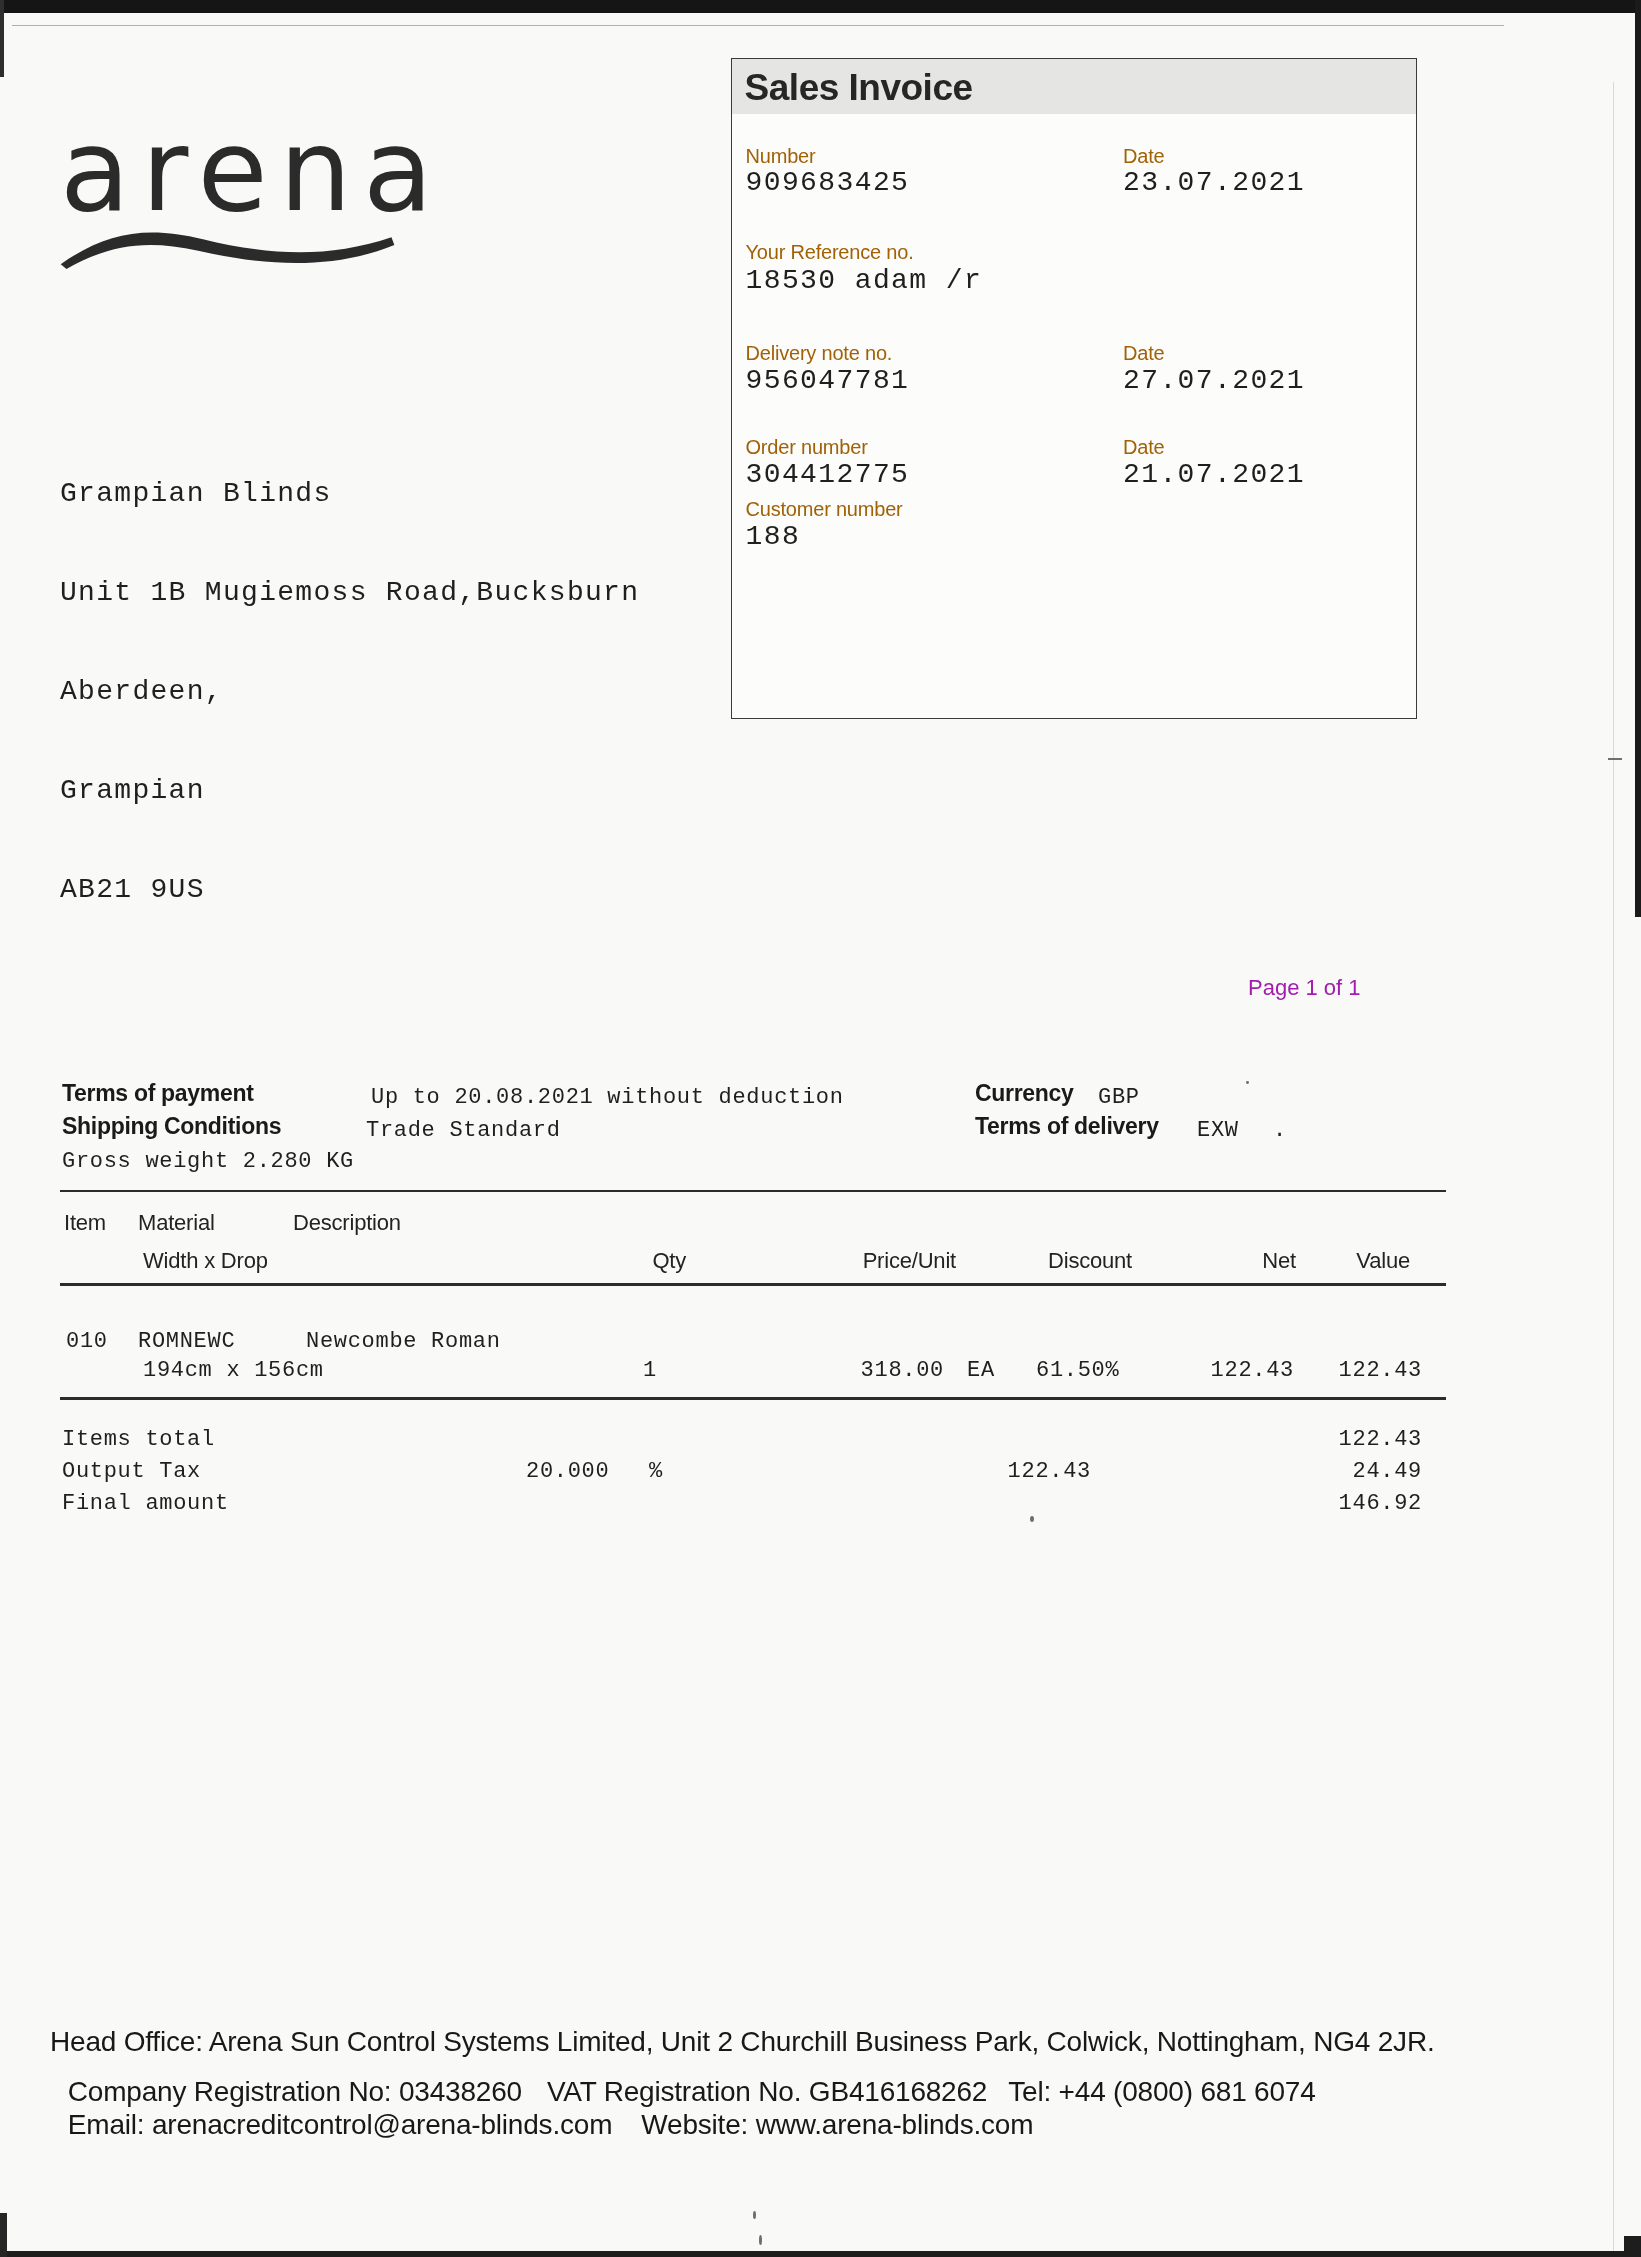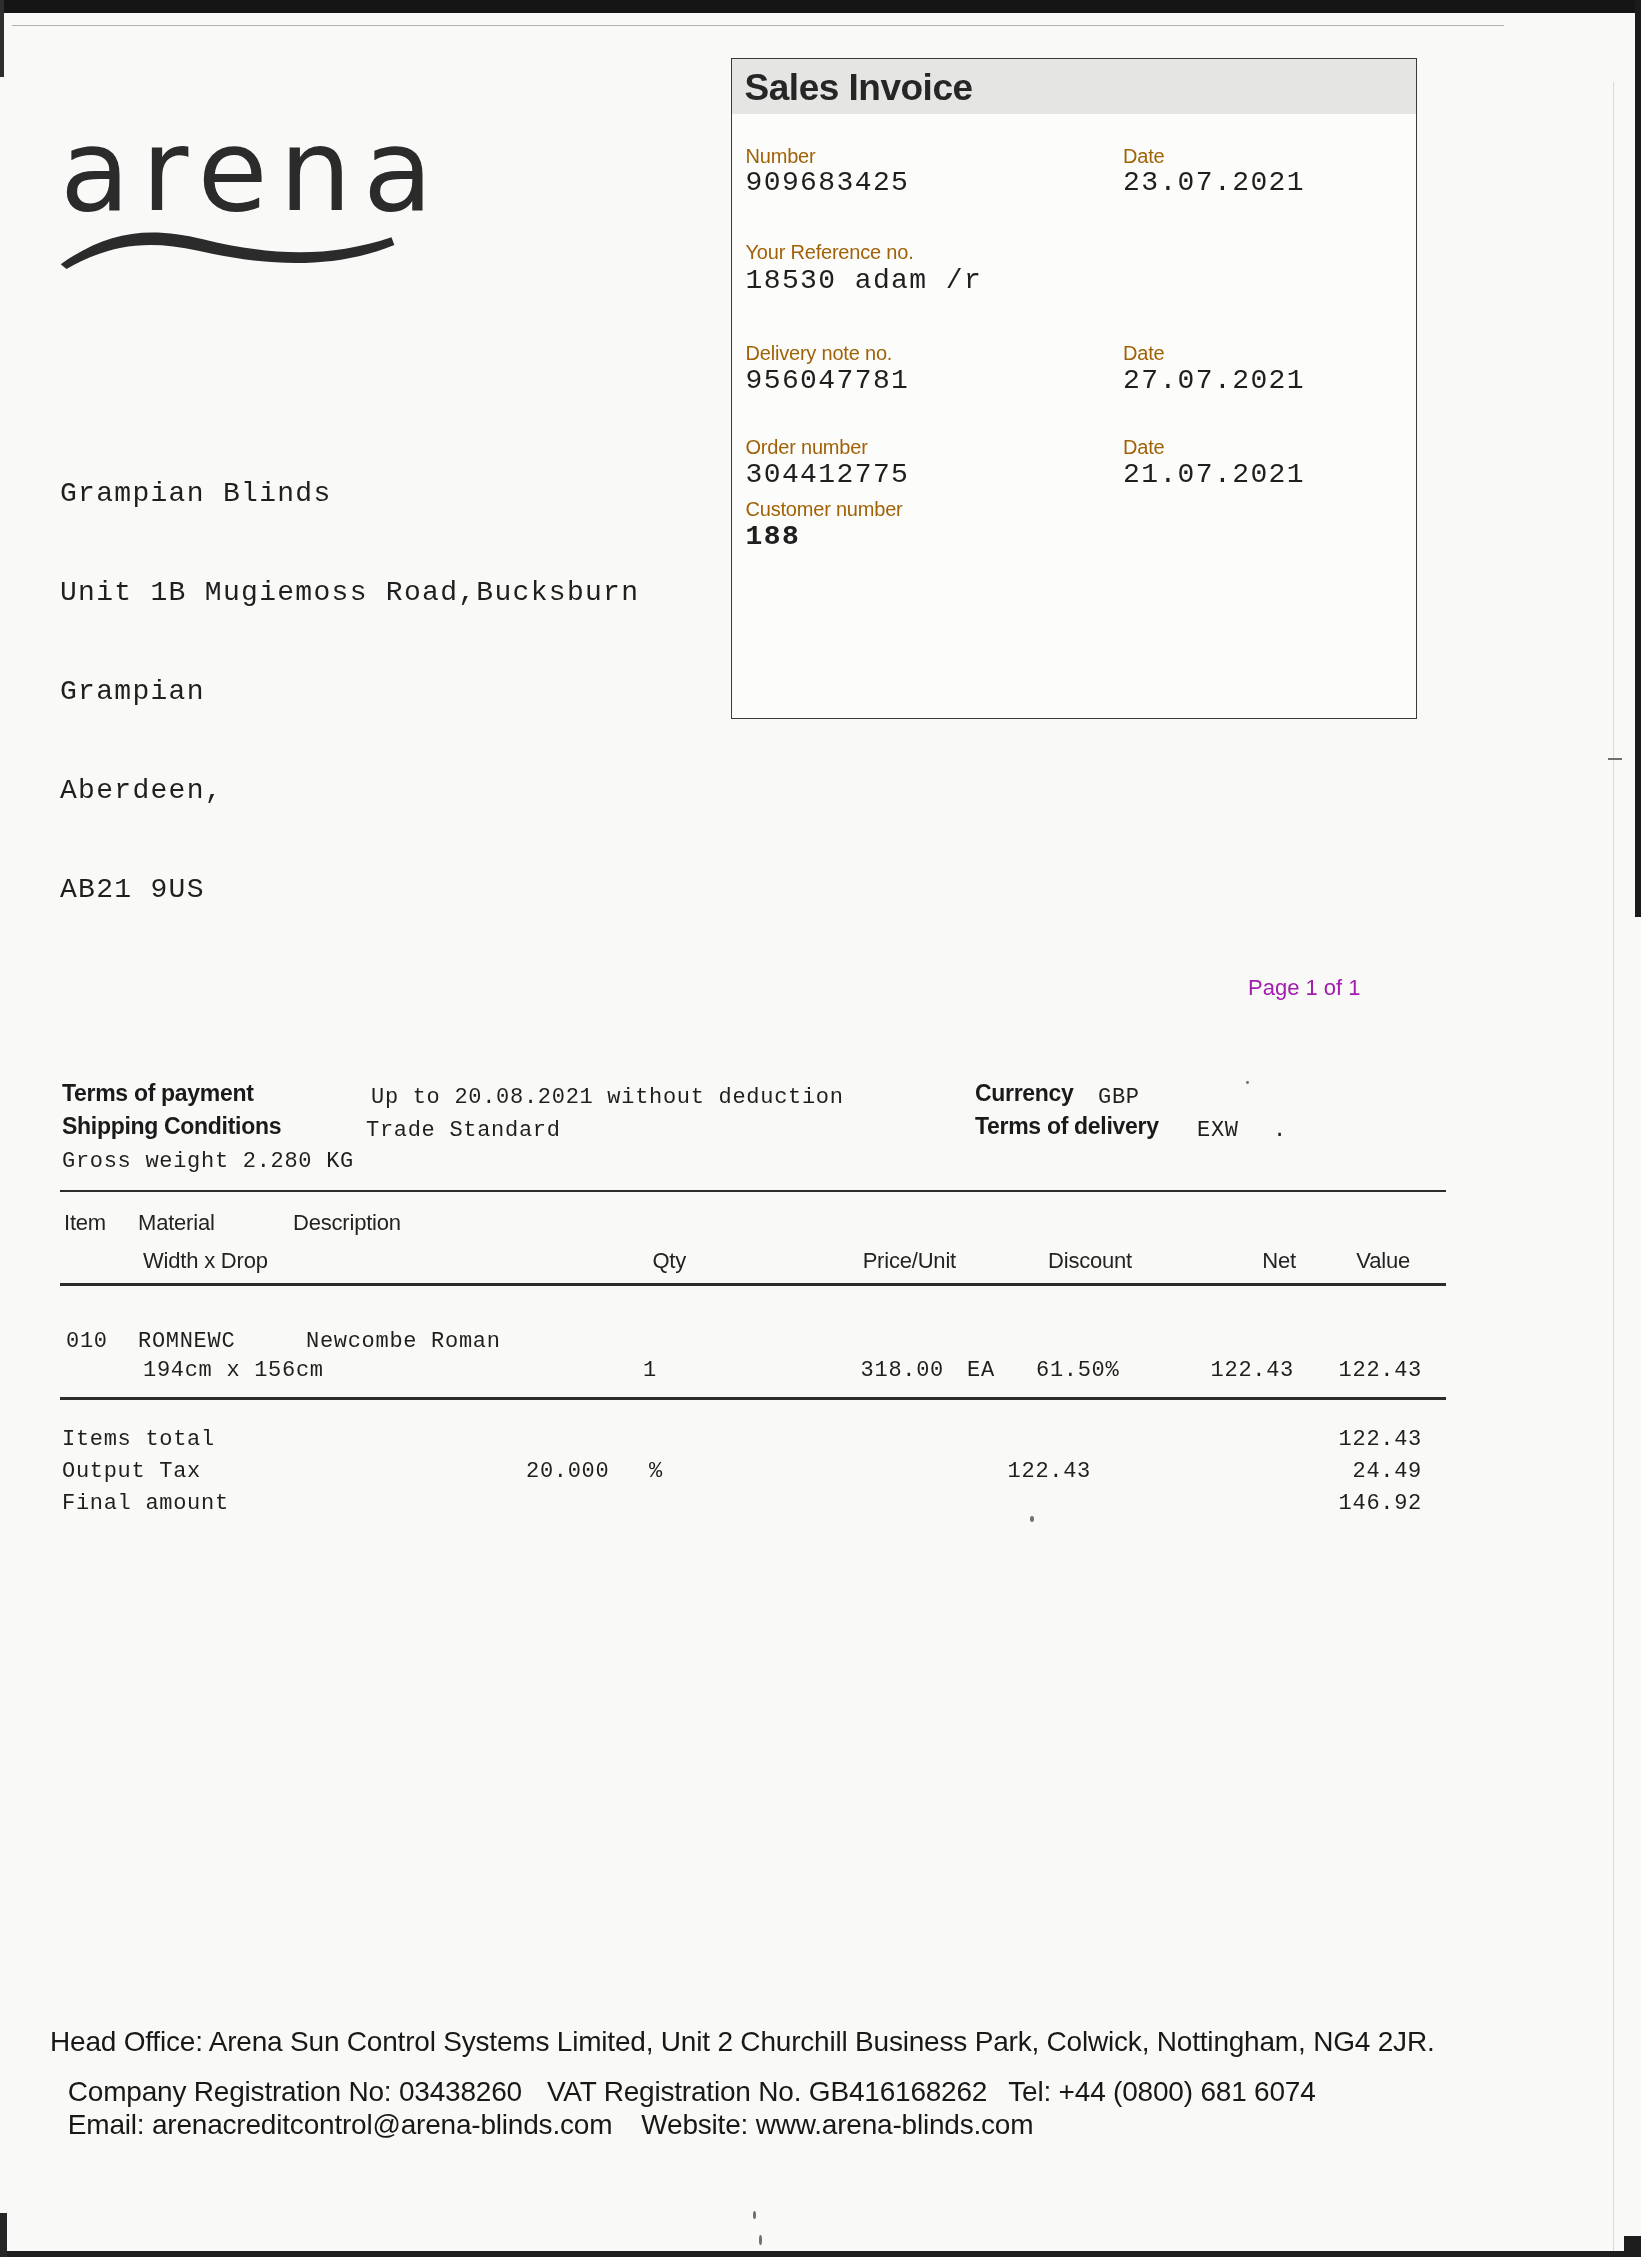--- a/index.html
+++ b/index.html
@@ -60,22 +60,22 @@
   <div class="speck" style="left:1608px;top:758px;width:13.5px;height:1.9px;border-radius:0;"></div>
 
   <div class="logo-word">arena</div>
   <svg class="logo-swoosh" width="340" height="50" viewBox="0 0 352 52">
     <path d="M2,46 C50,12 92,6 150,20 C220,37 280,40 346,18 L349,26 C285,52 215,48 145,32 C90,20 52,26 8,51 Z" fill="#2b2b2b"></path>
   </svg>
 
   <div class="abs mono" style="left:60px;top:411px;font-size:28px;letter-spacing:1.3px;line-height:33px;">
     <div>Grampian Blinds</div>
     <div>Unit 1B Mugiemoss Road,Bucksburn</div>
+    <div>Aberdeen,</div>
     <div>Grampian</div>
-    <div>Aberdeen,</div>
     <div>AB21 9US</div>
   </div>
 
   <div class="invoice-box">
     <div class="invoice-title-bar">
       <div class="invoice-title sans">Sales Invoice</div>
     </div>
 
     <div class="abs sans label" style="left:13.5px;top:86px;">Number</div>
     <div class="abs mono val" style="left:13.5px;top:108px;">909683425</div>
@@ -89,21 +89,21 @@
     <div class="abs mono val" style="left:13.5px;top:306px;">956047781</div>
     <div class="abs sans label" style="left:391px;top:283px;">Date</div>
     <div class="abs mono val" style="left:391px;top:306px;">27.07.2021</div>
 
     <div class="abs sans label" style="left:13.5px;top:377px;">Order number</div>
     <div class="abs mono val" style="left:13.5px;top:400px;">304412775</div>
     <div class="abs sans label" style="left:391px;top:377px;">Date</div>
     <div class="abs mono val" style="left:391px;top:400px;">21.07.2021</div>
 
     <div class="abs sans label" style="left:13.5px;top:439px;">Customer number</div>
-    <div class="abs mono val" style="left:13.5px;top:462px;font-weight:bold;">188</div>
+    <div class="abs mono val" style="left:13.5px;top:462px;">188</div>
   </div>
 
   <div class="abs sans" style="left:1248px;top:975px;font-size:22px;">Page 1 of 1</div>
 
   <div class="abs sans boldlabel" style="left:62px;top:1080px;">Terms of payment</div>
   <div class="abs mono tmono" style="left:371px;top:1085px;">Up to 20.08.2021 without deduction</div>
   <div class="abs sans boldlabel" style="left:62px;top:1113px;">Shipping Conditions</div>
   <div class="abs mono tmono" style="left:352px;top:1118px;margin-left:14px;">Trade Standard</div>
   <div class="abs mono tmono" style="left:62px;top:1149px;">Gross weight 2.280 KG</div>
 

